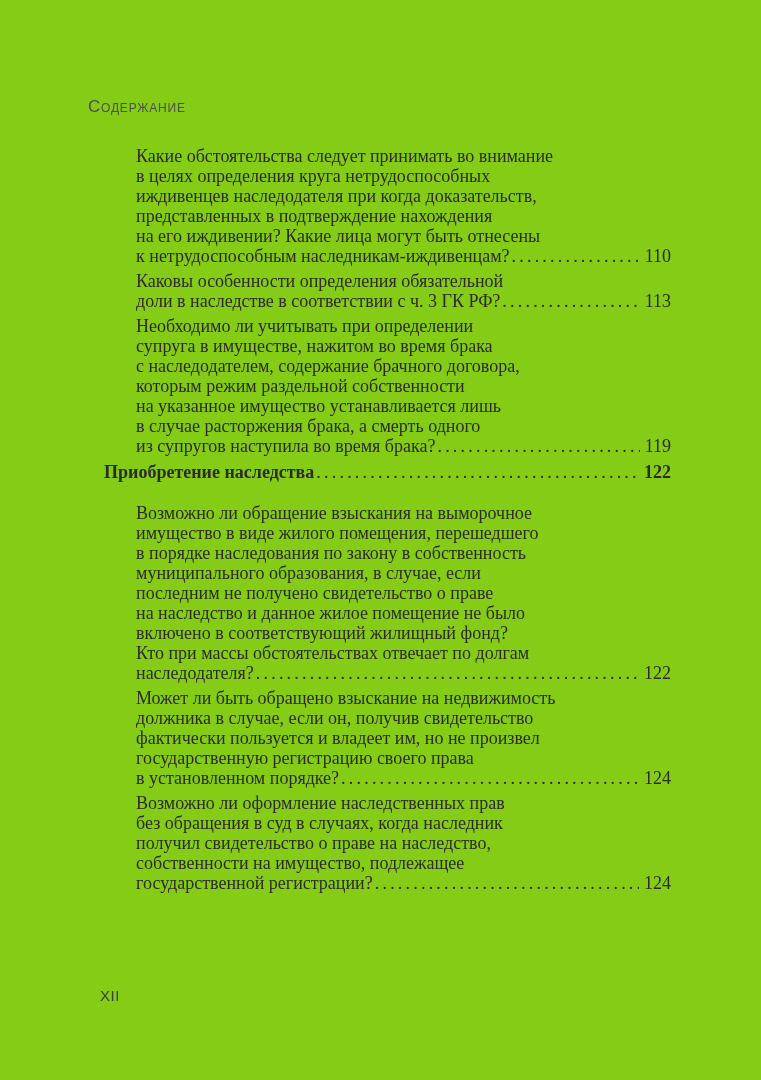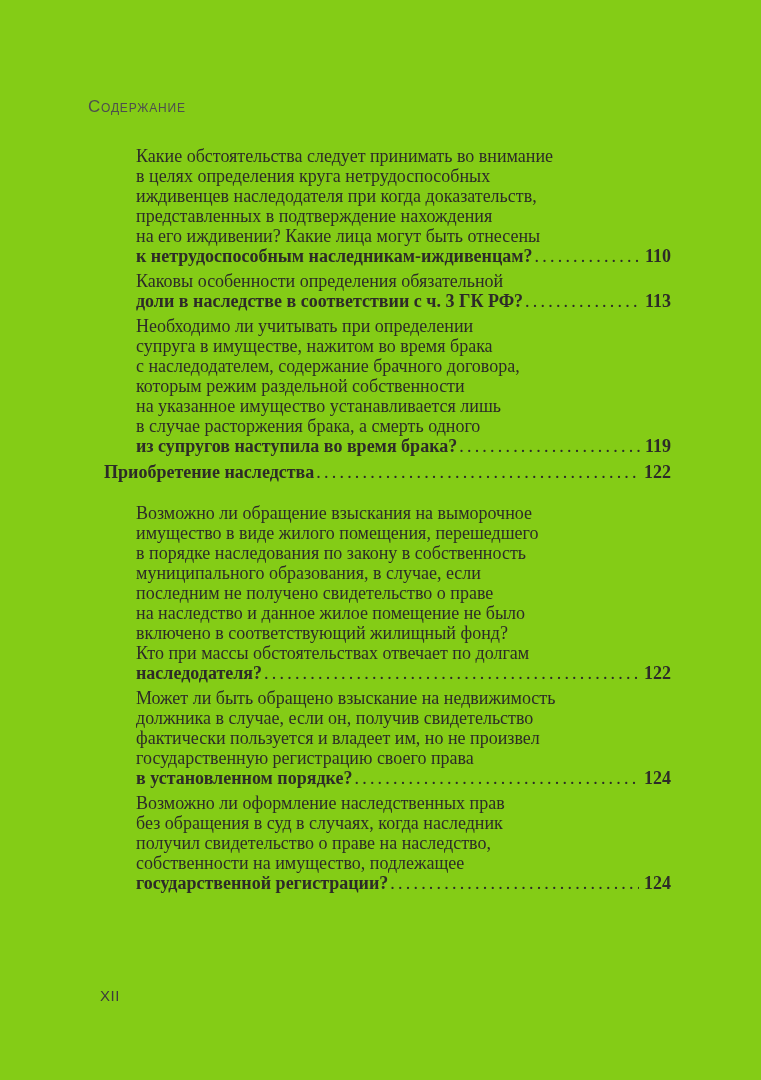--- a/index.html
+++ b/index.html
@@ -43,21 +43,20 @@
     padding-left: 32px;
   }
   .toc-line {
     font-size: 18px;
     line-height: 20px;
     white-space: nowrap;
   }
   .toc-line.last {
     display: flex;
     align-items: center;
-    font-weight: bold;
   }
   .line-text {
     flex: 0 0 auto;
   }
   .leader {
     flex: 1 1 auto;
     overflow: hidden;
     white-space: nowrap;
     min-width: 12px;
     margin-left: 2px;

